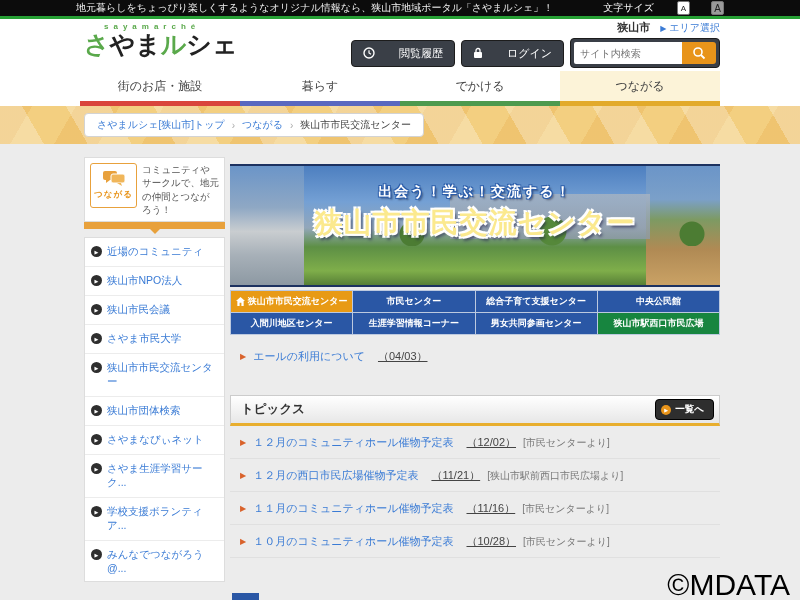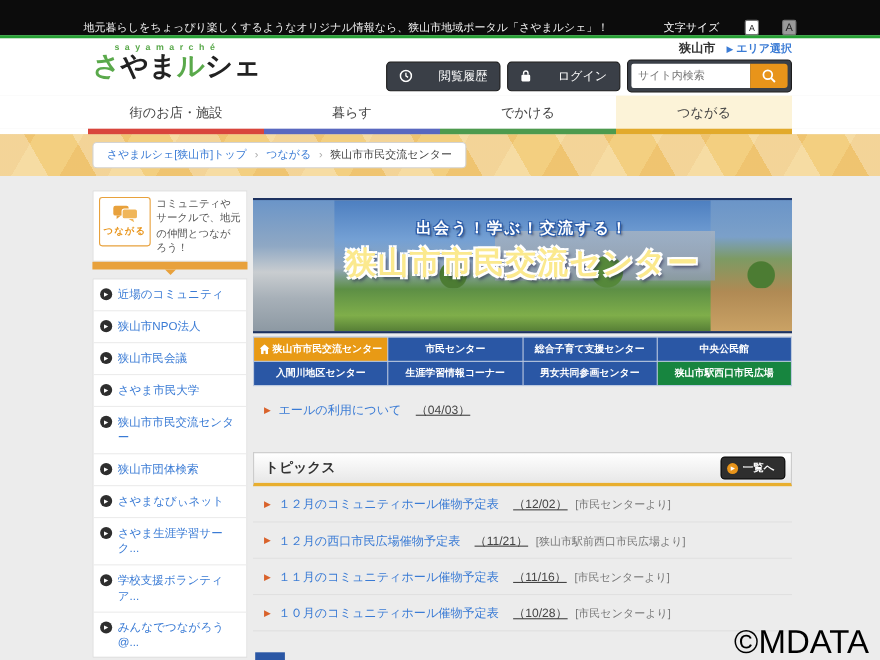--- a/index.html
+++ b/index.html
@@ -2,40 +2,40 @@
 <html><head>
 <meta charset="utf-8">
 <style>
   * { margin:0; padding:0; box-sizing:border-box; }
   html,body { width:800px; height:600px; overflow:hidden; }
   body {
     font-family:"Liberation Sans","DejaVu Sans",sans-serif;
     background:#ececec; position:relative; color:#333;
   }
   
-  .topbar { height:32px; background:#0c0c0c; display:flex; align-items:flex-end; }
+  .topbar { height:16px; background:#0c0c0c; display:flex; align-items:center; }
   .topbar-inner { width:648px; margin:0 auto; display:flex; justify-content:space-between; align-items:center; }
   .tagline { color:#f2f2f2; font-size:10px; }
   .fs-group { display:flex; align-items:center; gap:21px; }
   .fs-label { color:#fff; font-size:10px; margin-right:2px; }
   .fs-btn { width:13px; height:14px; border-radius:2px; border:1px solid #777;
     display:inline-flex; align-items:center; justify-content:center; color:#222; cursor:pointer; }
   .fs-btn.small { background:#fff; font-size:8px; }
   .fs-btn.large { background:#9a9a9a; font-size:10px; }
   .greenline { height:3px; background:#27a035; }
   
   .header { height:52px; background:#fff; }
   .header-inner { width:640px; margin:0 auto; position:relative; height:100%; }
   .logo { position:absolute; left:4px; top:3px; cursor:pointer; }
   .logo-romaji { color:#5aa94b; font-size:8px; font-weight:bold; letter-spacing:5px; margin-left:20px; display:block; }
   .logo-main { font-size:25px; font-weight:bold; line-height:1.05; color:#222; }
   .logo-main .g { color:#5aa94b; }
   .header-right { position:absolute; right:0; top:1px; text-align:right; }
   .region-row { font-size:11px; font-weight:bold; color:#333; display:flex; justify-content:flex-end; align-items:center; gap:10px; }
-  .area-link { font-size:10px; font-weight:bold; color:#3a7bd5; cursor:pointer;text-align:right; }
+  .area-link { font-size:10px; font-weight:normal; color:#3a7bd5; cursor:pointer;text-align:right; }
   .area-link .tri { color:#3a7bd5; font-size:8px; }
   .controls-row { margin-top:3px; display:flex; gap:6px; align-items:center; justify-content:flex-end; }
   .dark-btn { background:#3a3f47; color:#fff; border-radius:4px; border:1px solid #1c1c1c;
     font-size:11px; padding:5px 11px; display:flex; align-items:center; gap:24px; cursor:pointer; }
   .search-box { background:#3a3f47; border:1px solid #1c1c1c; border-radius:4px; padding:3px; display:flex; }
   .search-input { width:108px; height:22px; border:none; outline:none; font-size:10px; padding:0 6px;
     font-family:"Liberation Sans","DejaVu Sans",sans-serif; border-radius:2px 0 0 2px; }
   .search-btn { width:34px; height:22px; background:#e8941a; border:none; border-radius:0 3px 3px 0;
     display:flex; align-items:center; justify-content:center; cursor:pointer; }
   

